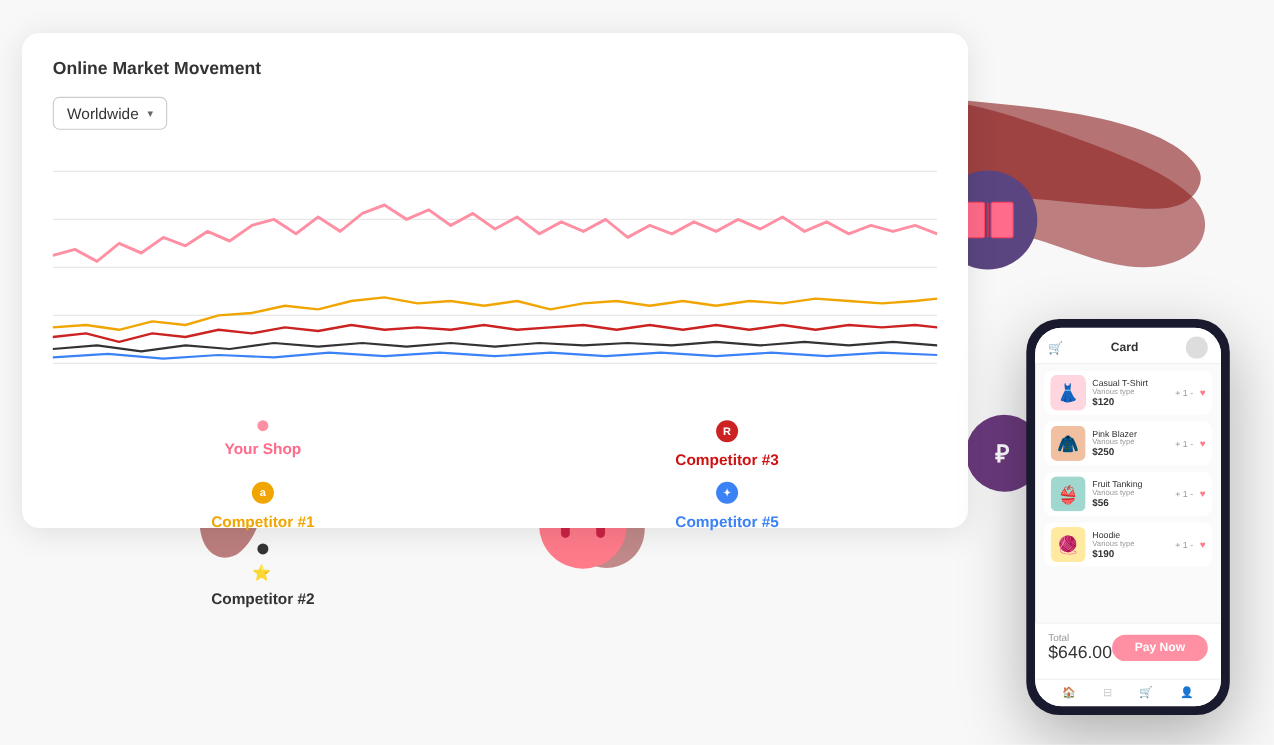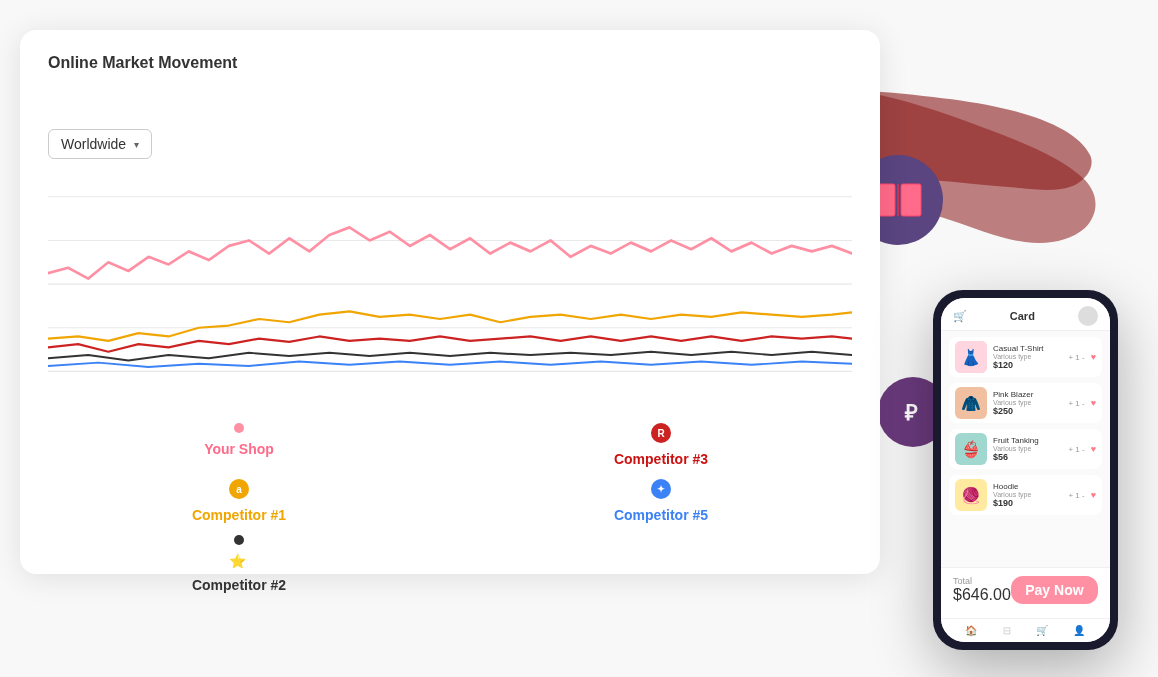--- a/index.html
+++ b/index.html
@@ -19,21 +19,21 @@
       width: 100%; height: 100%;
       z-index: 0;
     }
 
     
     .chart-card {
       position: absolute;
       top: 30px;
       left: 20px;
       width: 860px;
-      height: 544px;
+      height: 450px;
       background: white;
       border-radius: 16px;
       box-shadow: 0 4px 30px rgba(0,0,0,0.1);
       padding: 24px 28px;
       z-index: 10;
     }
 
     .chart-title {
       font-size: 16px;
       font-weight: 600;
@@ -46,21 +46,20 @@
       align-items: center;
       gap: 8px;
       border: 1px solid #ccc;
       border-radius: 6px;
       padding: 6px 12px;
       font-size: 14px;
       color: #333;
       background: white;
       cursor: pointer;
       margin-bottom: 16px;
-      margin-top: 41px;
     }
 
     .region-dropdown .chevron {
       font-size: 10px;
       color: #666;
     }
 
     .chart-area {
       width: 100%;
       height: 240px;
@@ -290,21 +289,21 @@
       color: #333;
     }
 
     .pay-btn {
       width: 100%;
       background: #ff8fa3;
       color: white;
       border: none;
       border-radius: 12px;
       padding: 6px 0;
-      font-size: 14px;
+      font-size: 11px;
       font-weight: 600;
       cursor: pointer;
     }
 
     .phone-nav {
       background: white;
       padding: 6px 12px;
       display: flex;
       justify-content: space-around;
       border-top: 1px solid #f0f0f0;

